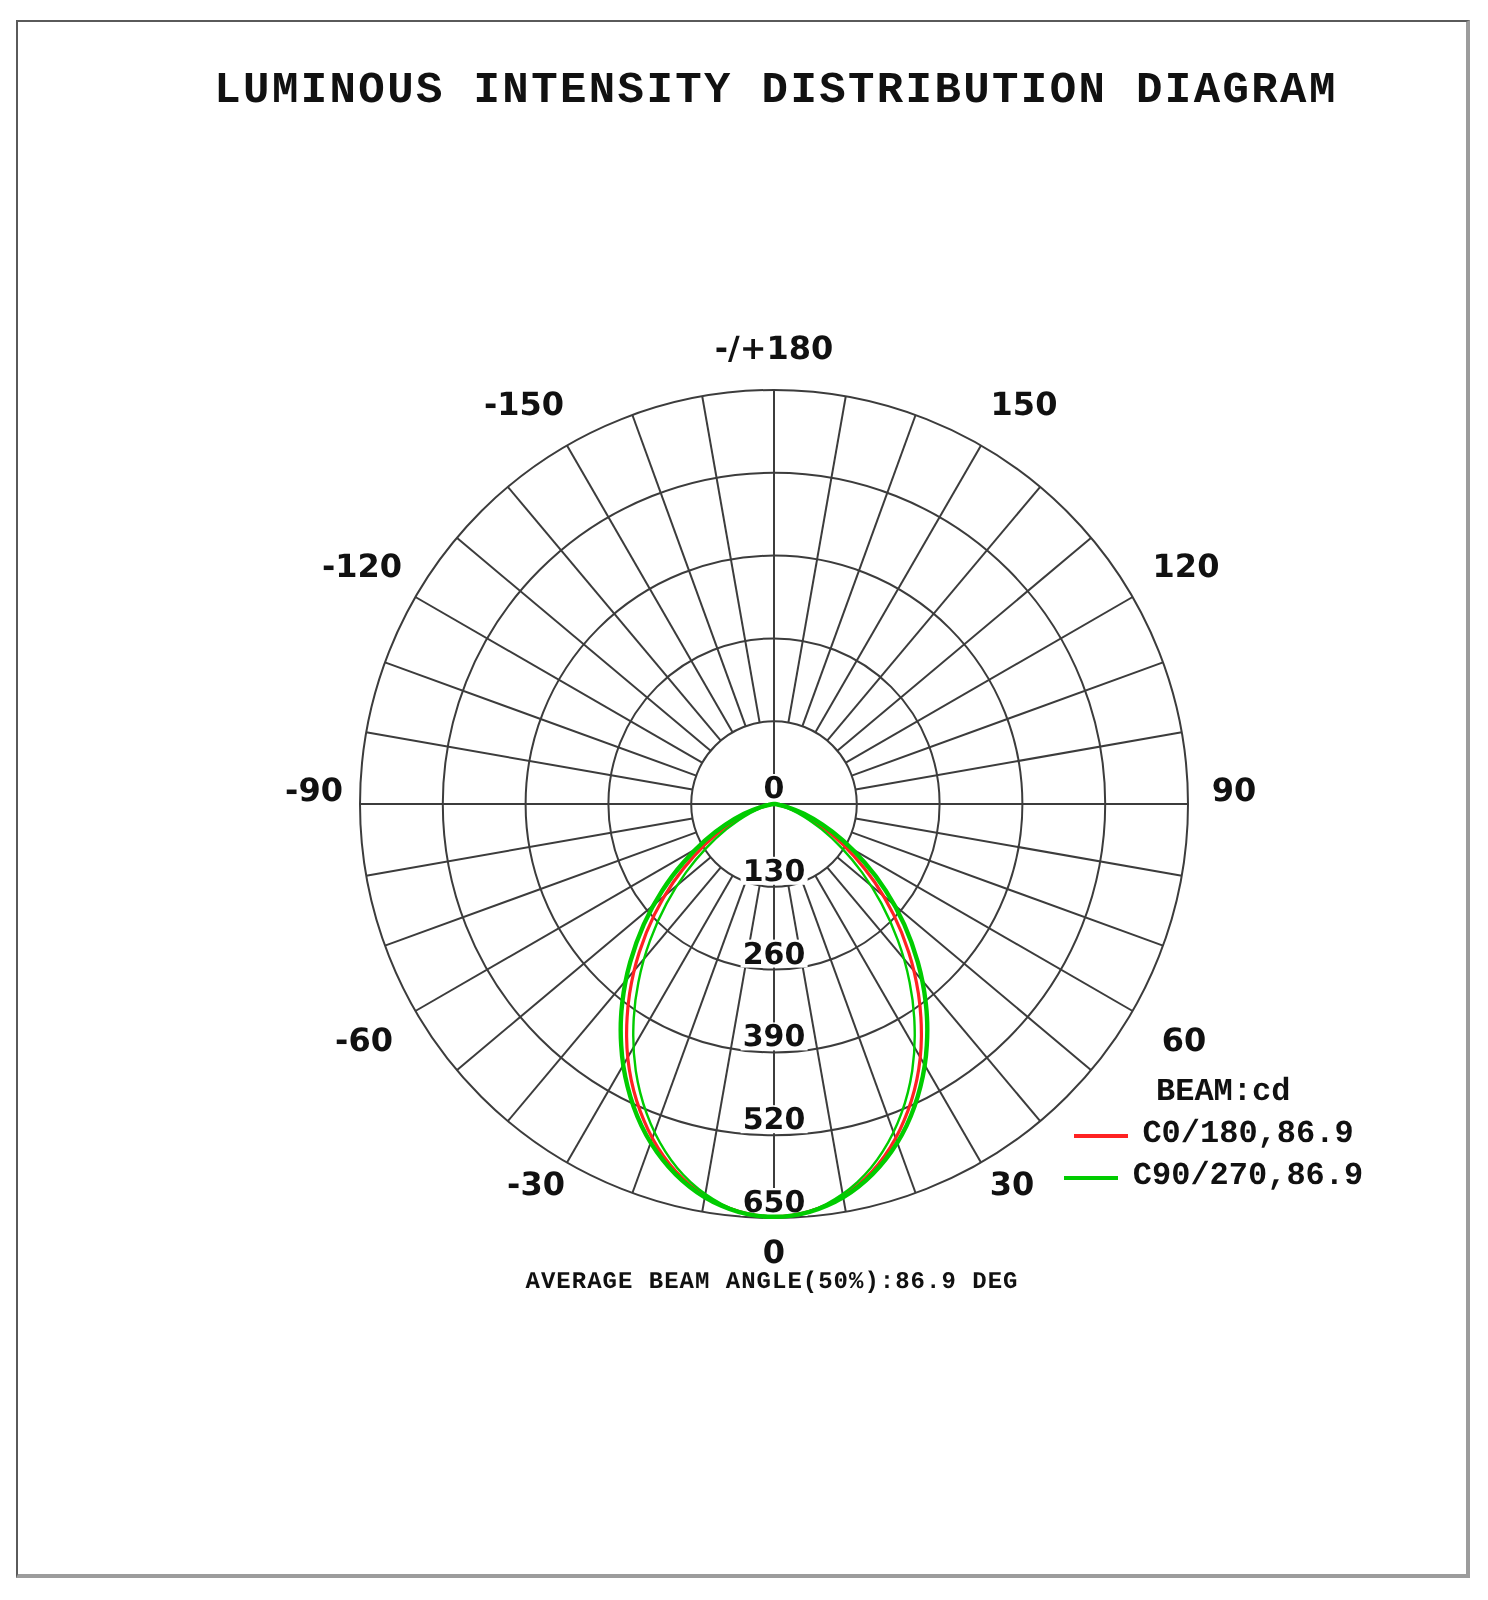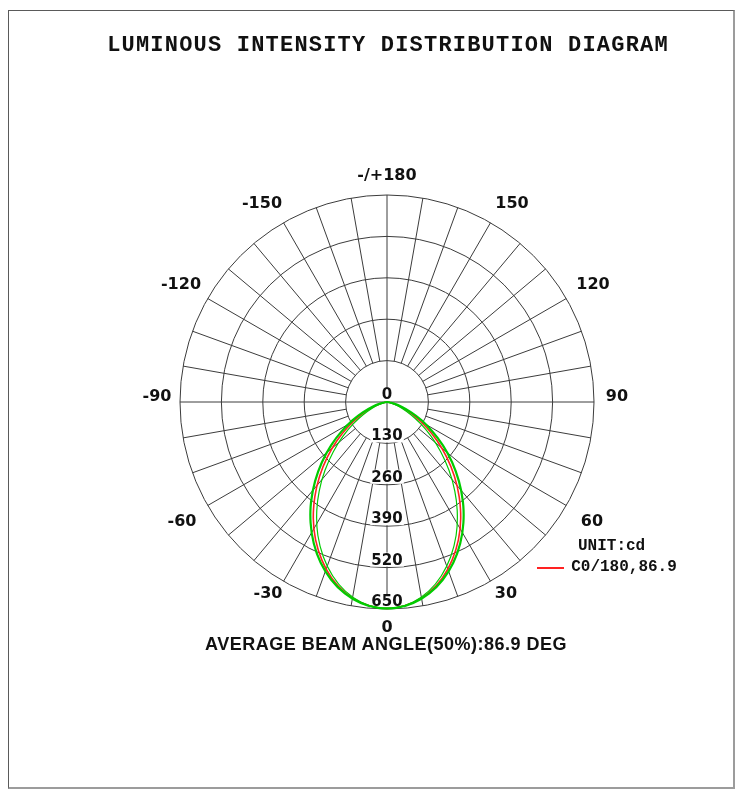--- a/index.html
+++ b/index.html
@@ -14,22 +14,22 @@
          font-family:"Liberation Mono",monospace;font-weight:bold;
          font-size:22px;letter-spacing:1.2px;color:#111;white-space:nowrap;}
   .chart-svg{position:absolute;left:0;top:0;}
   .legend{position:absolute;left:522px;top:536px;width:170px;
           font-family:"Liberation Mono",monospace;font-weight:bold;
           font-size:16px;color:#111;line-height:21px;}
   .legend-unit{padding-left:56px;white-space:nowrap;}
   .legend-row{display:flex;align-items:center;white-space:nowrap;justify-content:center;}
   .swatch{display:inline-block;width:27px;height:2px;margin-right:7px;flex:0 0 27px;}
   .footer{position:absolute;left:28px;top:634px;width:716px;text-align:center;
-          font-family:Liberation Sans, sans-serif;font-weight:bold;
-          font-size:18px;letter-spacing:0.5px;color:#111;white-space:nowrap;}
+          font-family:Liberation Mono, monospace;font-weight:bold;
+          font-size:12px;letter-spacing:0.5px;color:#111;white-space:nowrap;}
 </style>
 </head>
 <body>
 
 <div class="page">
   <div class="frame"></div>
 
   <div class="title">LUMINOUS INTENSITY DISTRIBUTION DIAGRAM</div>
 
   <svg id="polar-svg" class="chart-svg" width="744" height="800" viewBox="0 0 744 800">
@@ -103,21 +103,25 @@
         <text x="617.0" y="395.0" text-anchor="middle" dominant-baseline="central" fill="#111" font-family="&quot;DejaVu Sans&quot;, sans-serif" font-weight="bold" font-size="16">90</text>
         <text x="182.0" y="520.0" text-anchor="middle" dominant-baseline="central" fill="#111" font-family="&quot;DejaVu Sans&quot;, sans-serif" font-weight="bold" font-size="16">-60</text>
         <text x="592.0" y="520.0" text-anchor="middle" dominant-baseline="central" fill="#111" font-family="&quot;DejaVu Sans&quot;, sans-serif" font-weight="bold" font-size="16">60</text>
         <text x="268.0" y="592.0" text-anchor="middle" dominant-baseline="central" fill="#111" font-family="&quot;DejaVu Sans&quot;, sans-serif" font-weight="bold" font-size="16">-30</text>
         <text x="506.0" y="592.0" text-anchor="middle" dominant-baseline="central" fill="#111" font-family="&quot;DejaVu Sans&quot;, sans-serif" font-weight="bold" font-size="16">30</text>
         <text x="387.0" y="626.0" text-anchor="middle" dominant-baseline="central" fill="#111" font-family="&quot;DejaVu Sans&quot;, sans-serif" font-weight="bold" font-size="16">0</text>
       </g>
   </svg>
 
   <div class="legend">
-    <div class="legend-unit">UNIT:cd</div>
+    <div class="legend-unit">BEAM:cd</div>
     <div class="legend-row">
       <span class="swatch" style="background: rgb(255, 34, 34);"></span>
       <span>C0/180,86.9</span>
+    </div>
+    <div class="legend-row">
+      <span class="swatch" style="background: rgb(0, 204, 0);"></span>
+      <span>C90/270,86.9</span>
     </div>
   </div>
 
   <div class="footer">AVERAGE BEAM ANGLE(50%):86.9 DEG</div>
 </div>
 
 </body></html>

